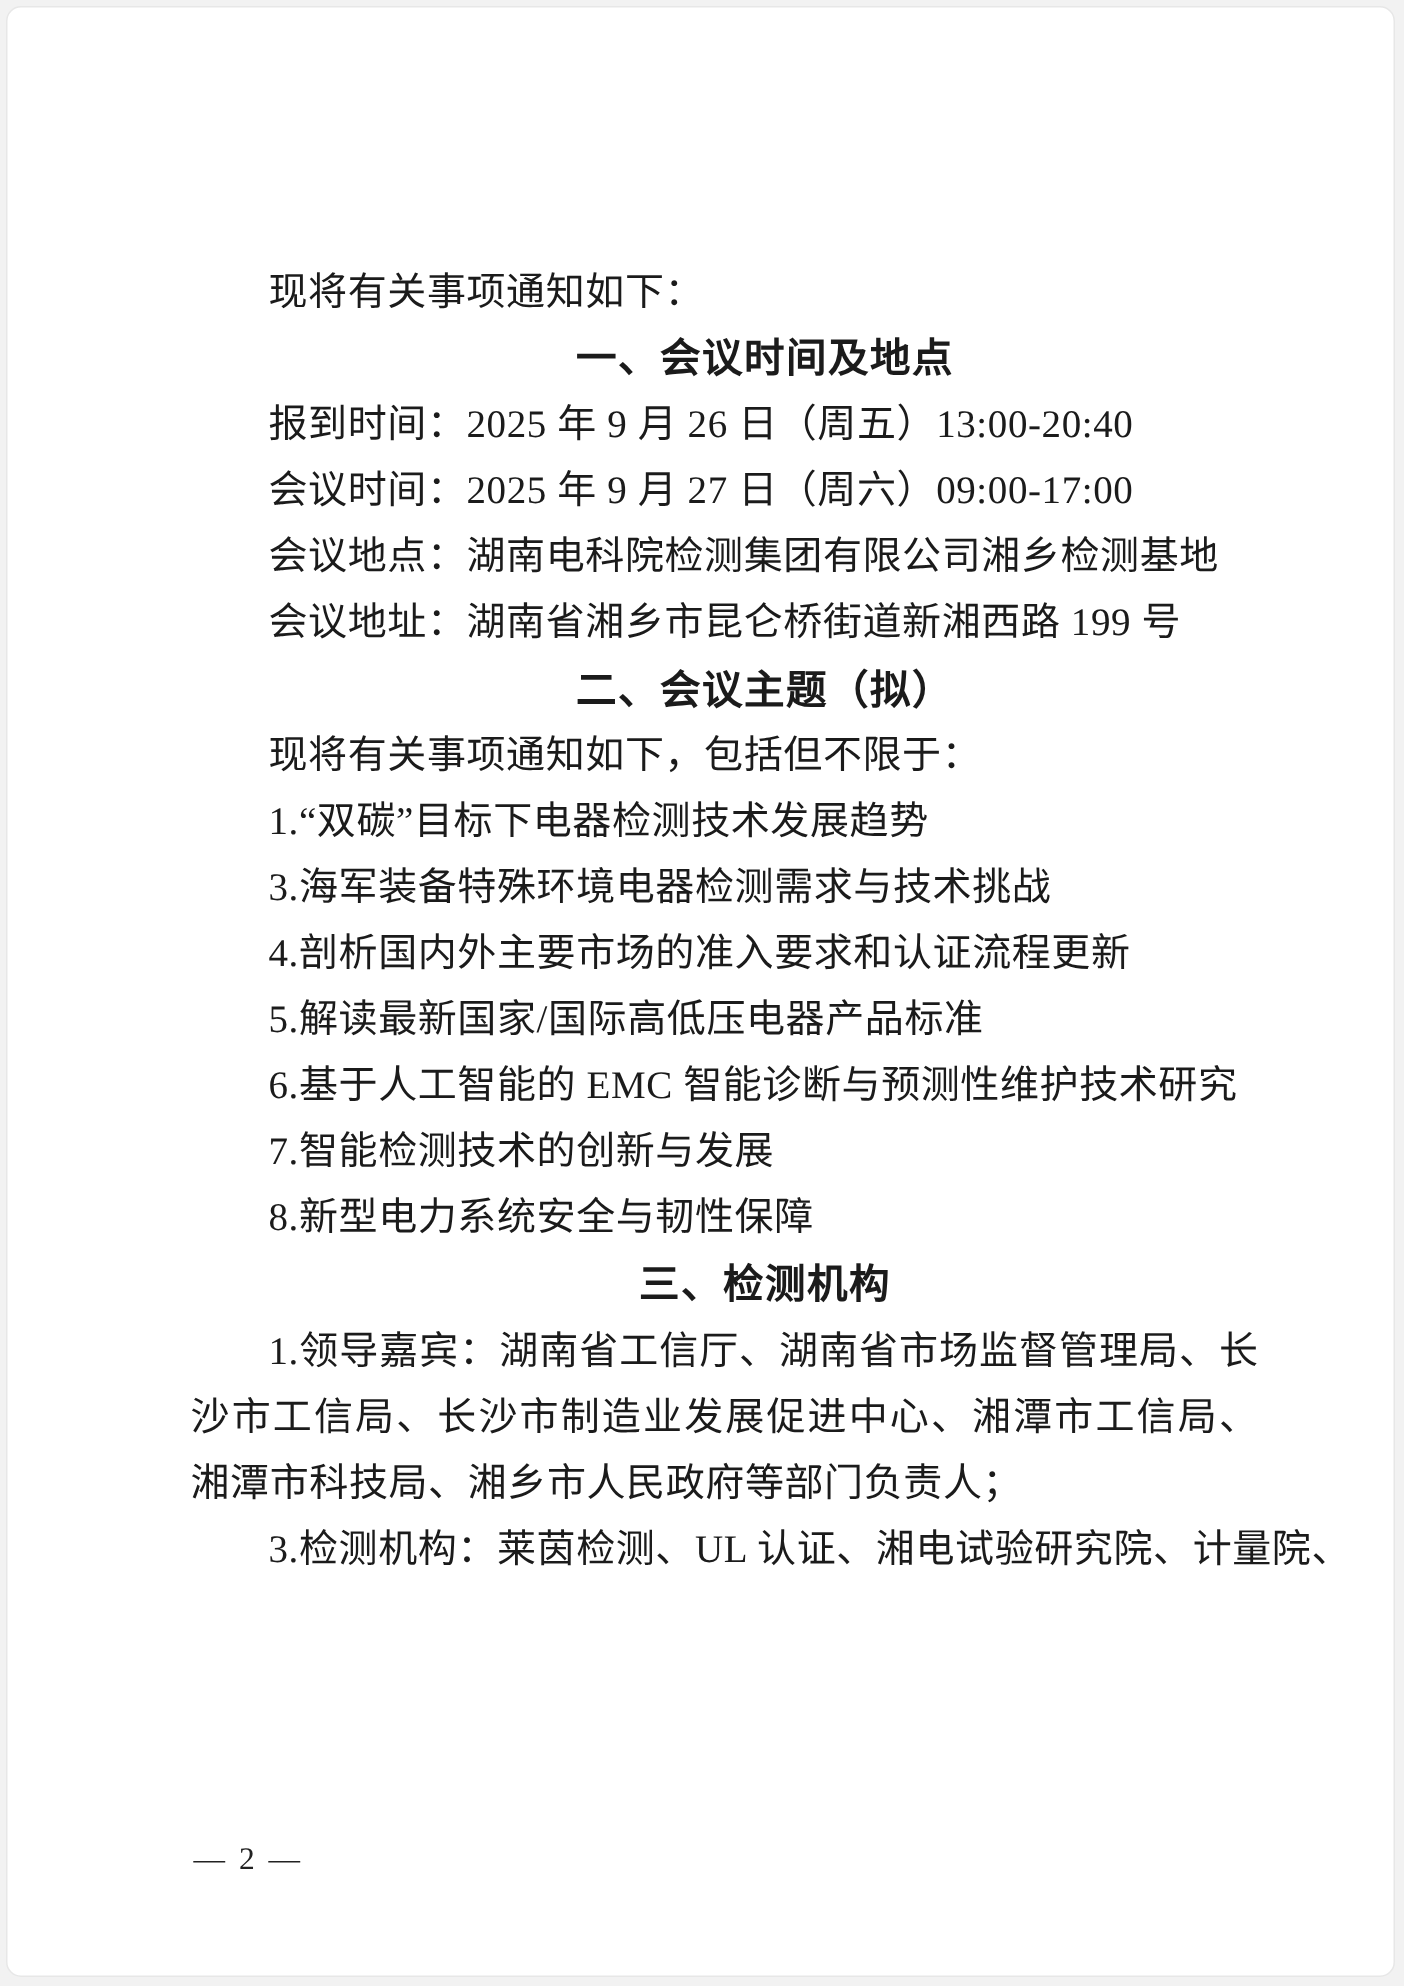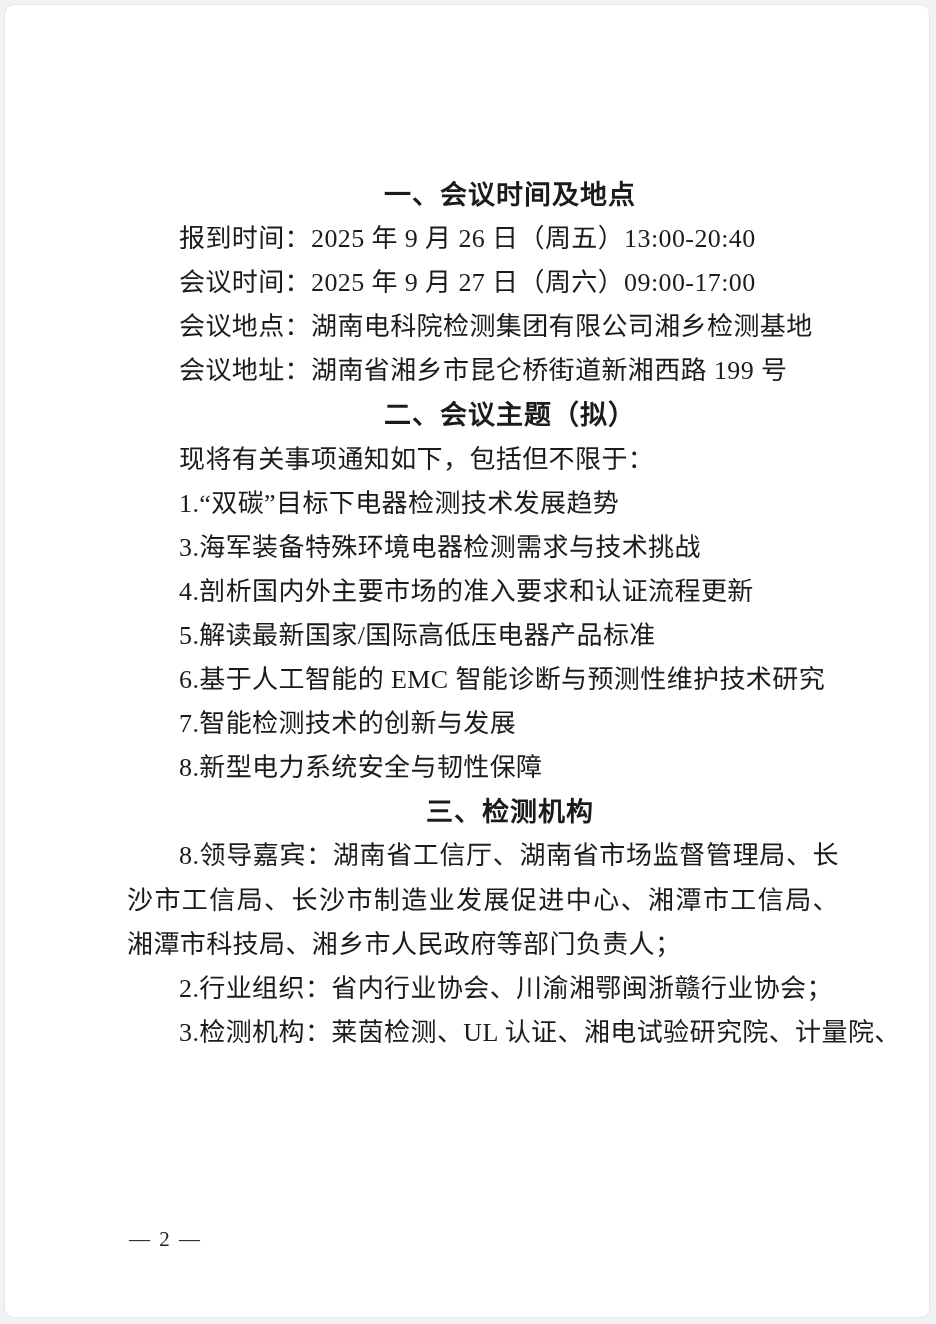--- a/index.html
+++ b/index.html
@@ -63,20 +63,21 @@
     white-space: nowrap;
   }
 </style>
 </head>
 <body>
 
 <div class="paper">
 
   <div class="doc-body">
 
+    <p class="line">现将有关事项通知如下：</p>
 
     <p class="heading">一、会议时间及地点</p>
 
     <p class="line">报到时间：2025 年 9 月 26 日（周五）13:00-20:40</p>
     <p class="line">会议时间：2025 年 9 月 27 日（周六）09:00-17:00</p>
     <p class="line">会议地点：湖南电科院检测集团有限公司湘乡检测基地</p>
     <p class="line">会议地址：湖南省湘乡市昆仑桥街道新湘西路 199 号</p>
 
     <p class="heading">二、会议主题（拟）</p>
 
@@ -85,21 +86,20 @@
     <p class="line">1.“双碳”目标下电器检测技术发展趋势</p>
     <p class="line">3.海军装备特殊环境电器检测需求与技术挑战</p>
     <p class="line">4.剖析国内外主要市场的准入要求和认证流程更新</p>
     <p class="line">5.解读最新国家/国际高低压电器产品标准</p>
     <p class="line">6.基于人工智能的 EMC 智能诊断与预测性维护技术研究</p>
     <p class="line">7.智能检测技术的创新与发展</p>
     <p class="line">8.新型电力系统安全与韧性保障</p>
 
     <p class="heading">三、检测机构</p>
 
-    <p class="para">8.领导嘉宾：湖南省工信厅、湖南省市场监督管理局、长沙市工信局、长沙市制造业发展促进中心、湘潭市工信局、湘潭市科技局、湘乡市人民政府等部门负责人；</p>
-    <p class="line">2.行业组织：省内行业协会、川渝湘鄂闽浙赣行业协会；</p>
+    <p class="para">1.领导嘉宾：湖南省工信厅、湖南省市场监督管理局、长沙市工信局、长沙市制造业发展促进中心、湘潭市工信局、湘潭市科技局、湘乡市人民政府等部门负责人；</p>
     <p class="line">3.检测机构：莱茵检测、UL 认证、湘电试验研究院、计量院、</p>
 
   </div>
 
   <div class="page-footer">— 2 —</div>
 
 </div>
 
 </body></html>

